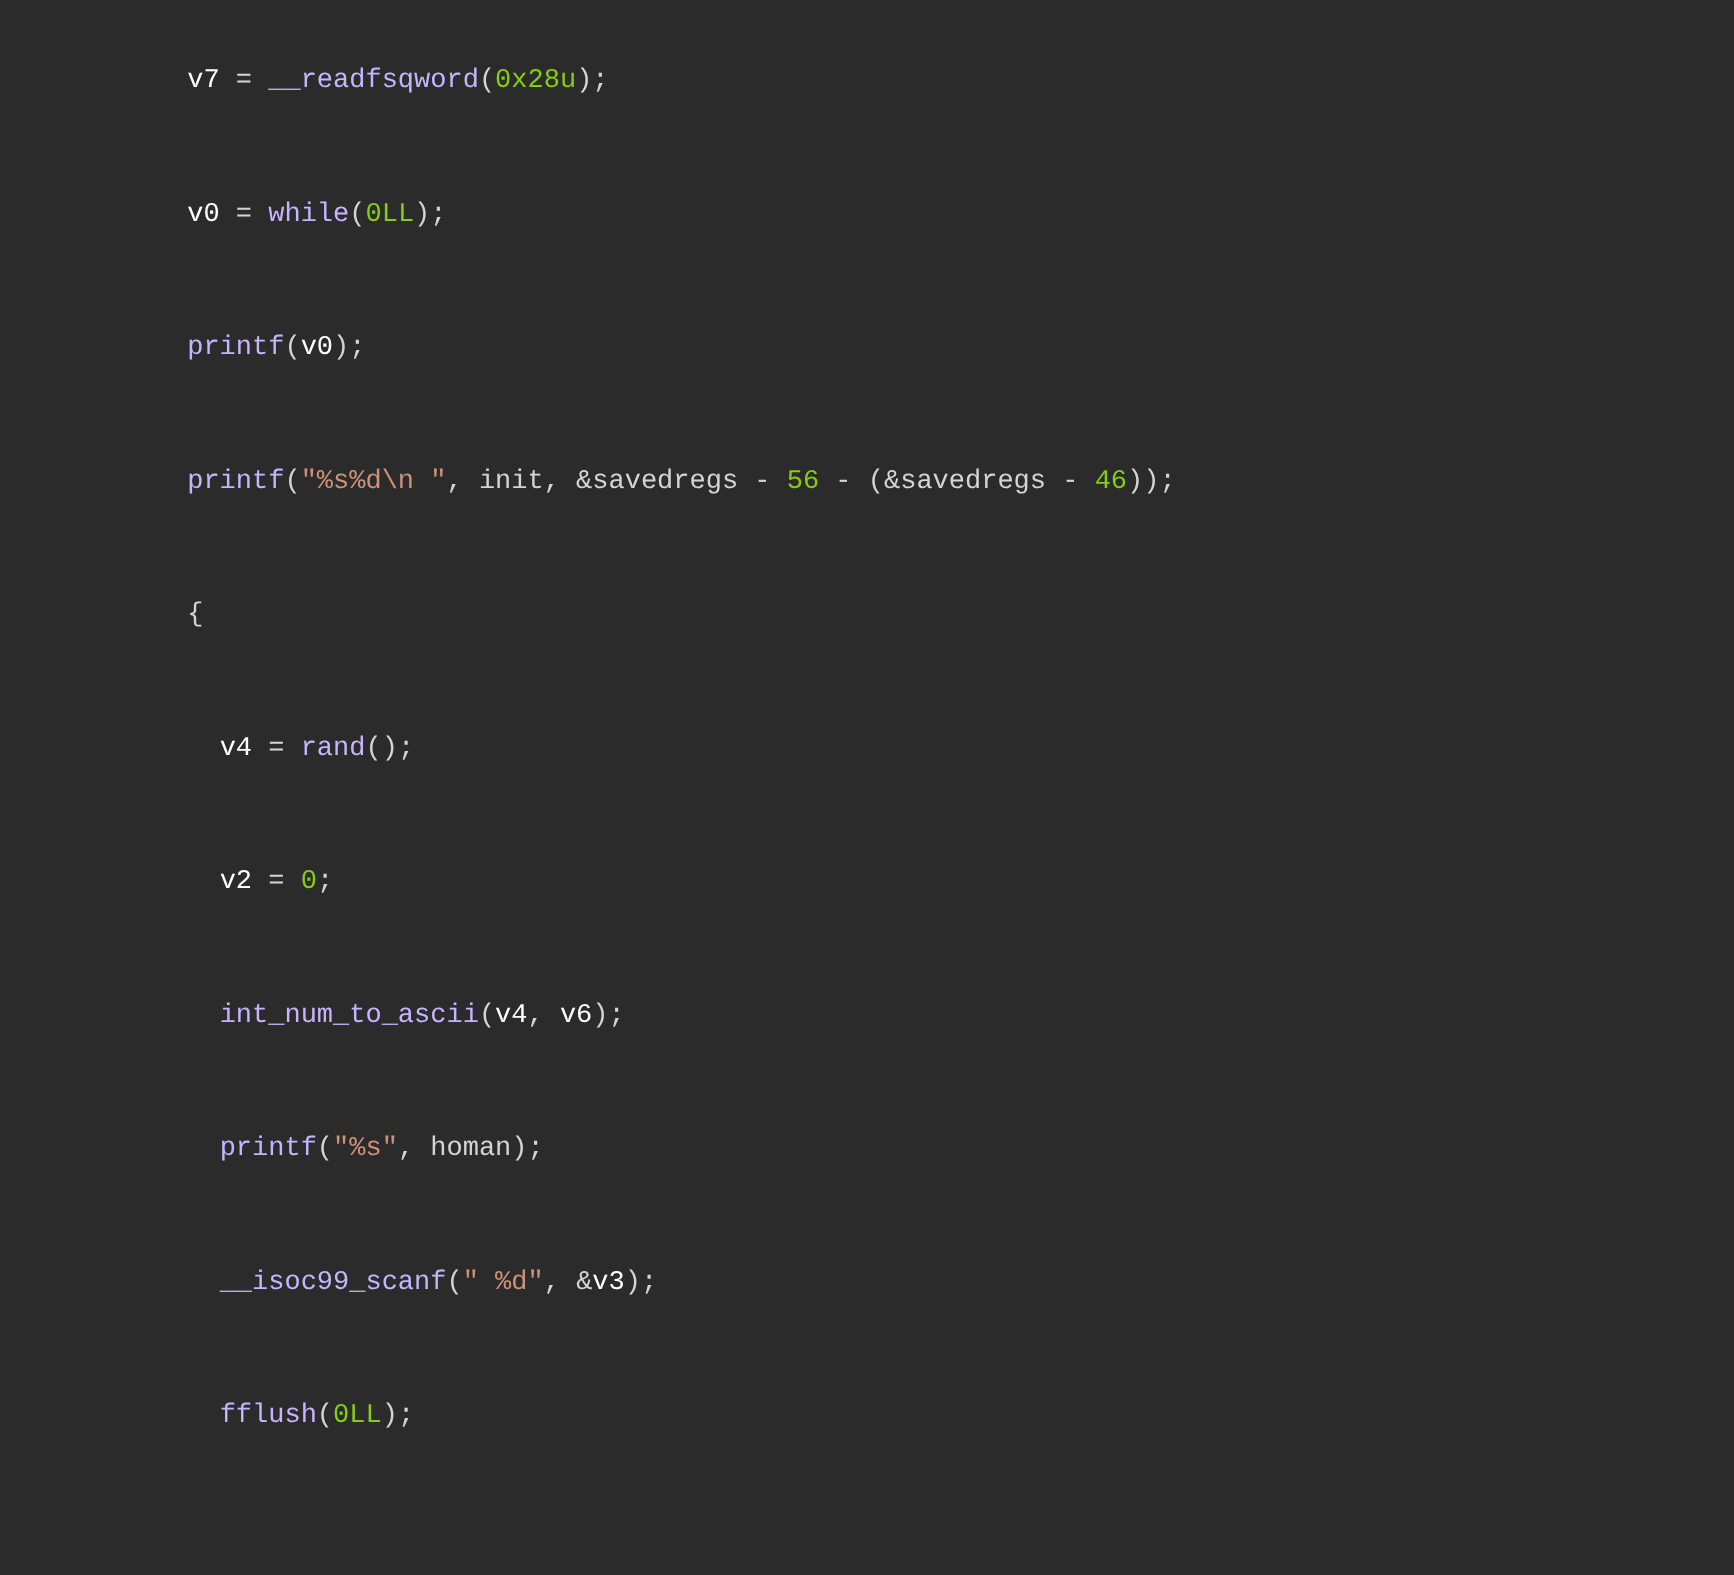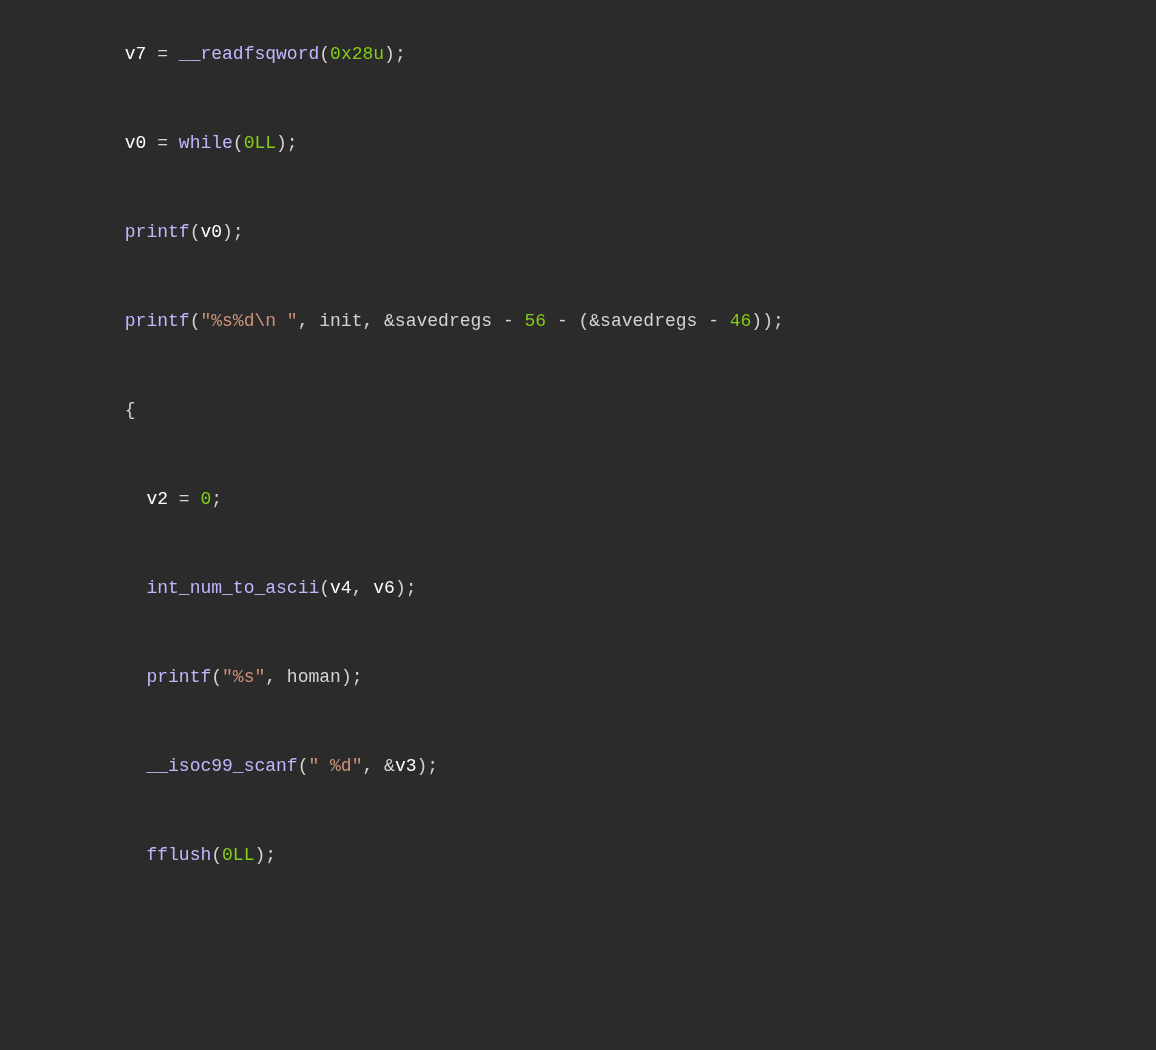--- a/index.html
+++ b/index.html
@@ -86,20 +86,26 @@
   </div>
 
 
   <div class="code-line">
     <span class="line-number"></span>
     <span class="code-text">
       <span class="plain">{</span>
     </span>
   </div>
 
+  <div class="code-line">
+    <span class="line-number"></span>
+    <span class="code-text">
+      <span class="plain">  </span><span class="cyan">v4</span><span class="plain"> = </span><span class="fn">rand</span><span class="plain">();</span>
+    </span>
+  </div>
 
   <div class="code-line">
     <span class="line-number"></span>
     <span class="code-text">
       <span class="plain">  </span><span class="cyan">v2</span><span class="plain"> = </span><span class="num">0</span><span class="plain">;</span>
     </span>
   </div>
 
   <div class="code-line">
     <span class="line-number"></span>

